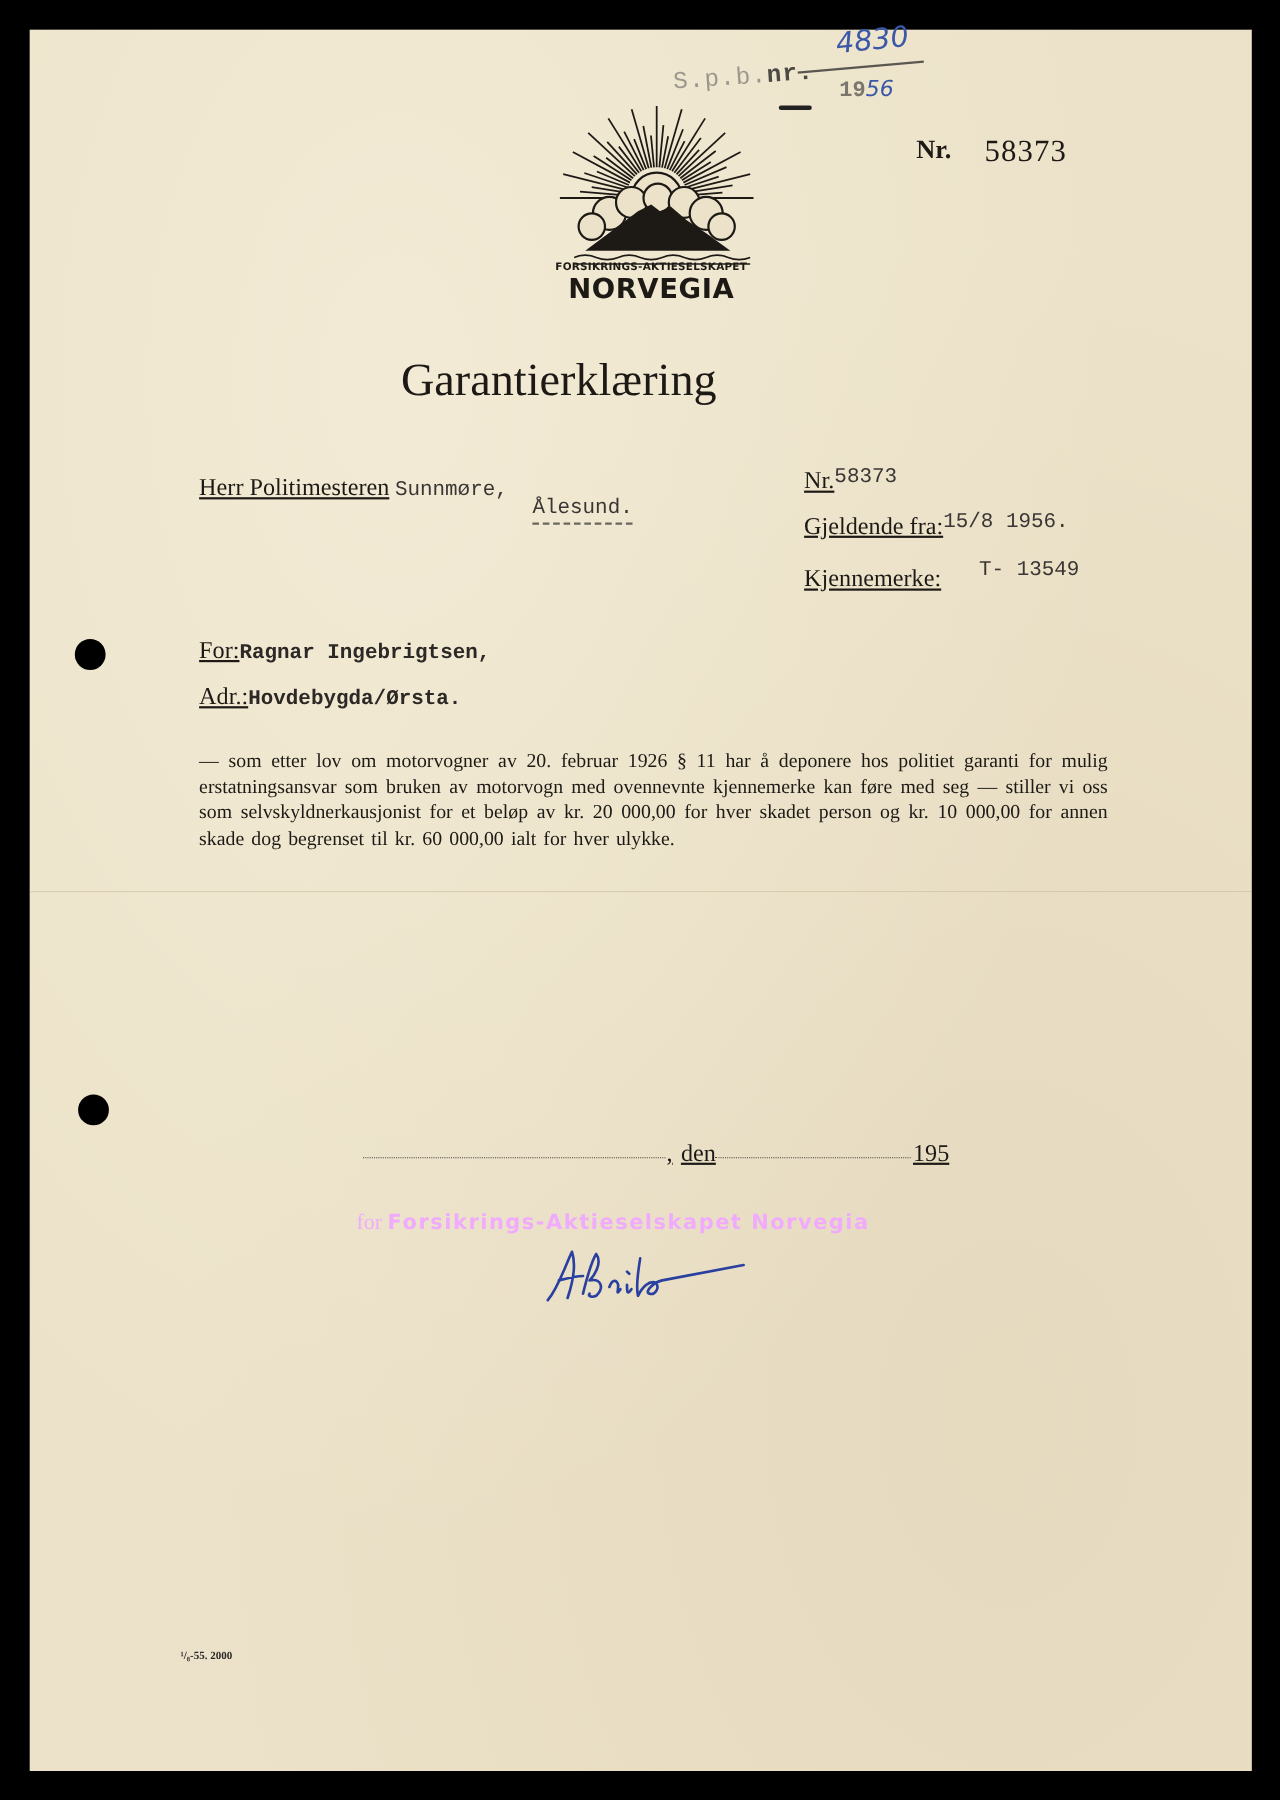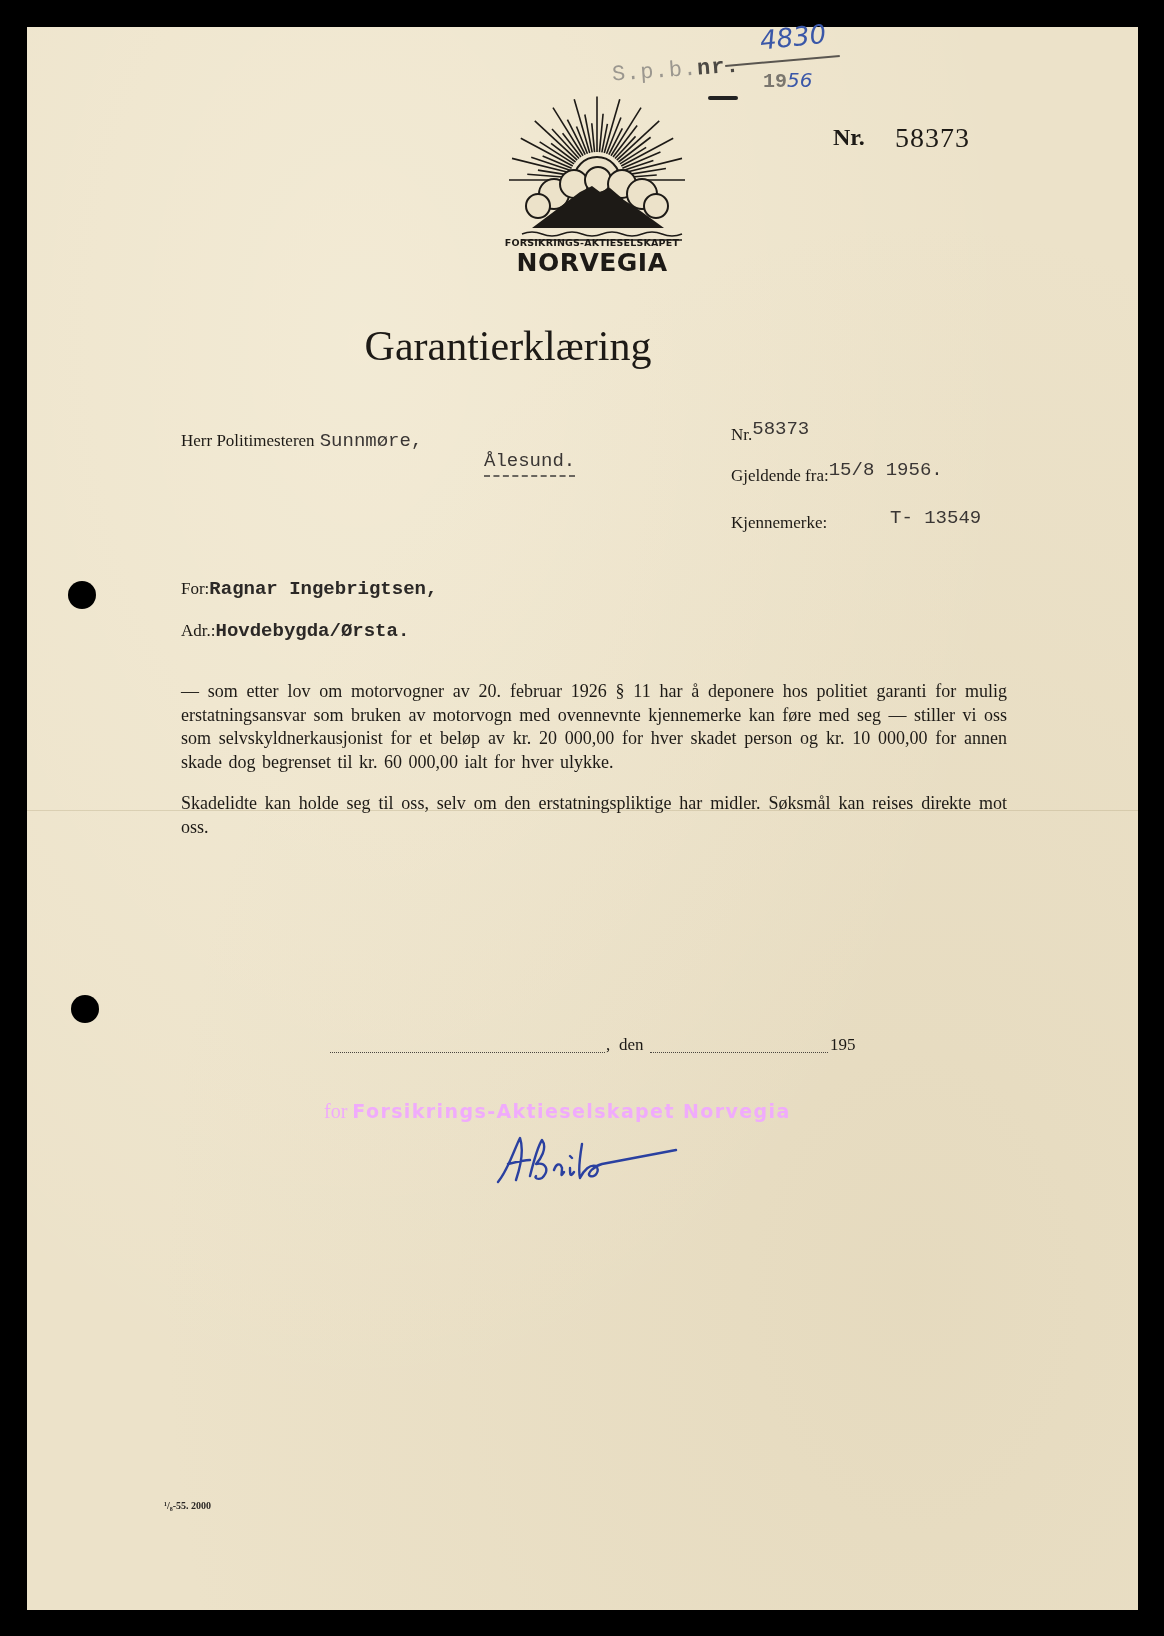--- a/index.html
+++ b/index.html
@@ -31,21 +31,21 @@
     .doc-no-label { left: 833px; top: 124px; font-family: "Liberation Serif", serif; font-weight: bold; font-size: 24px; color: #1d1a16; }
     .doc-no-value { left: 895px; top: 122px; font-family: "Liberation Serif", serif; font-size: 28px; color: #1d1a16; letter-spacing: 1px; }
 
     
     .logo { left: 502px; top: 88px; width: 190px; height: 160px; }
     .logo-sub { left: 497px; top: 237px; width: 190px; text-align: center; font-family: "DejaVu Sans", sans-serif; font-size: 9.5px; font-weight: bold; color: #1d1a16; letter-spacing: 0.2px; }
     .logo-name { left: 497px; top: 248px; width: 190px; text-align: center; font-family: "DejaVu Sans", sans-serif; font-size: 25px; font-weight: bold; color: #1d1a16; letter-spacing: 0.5px; }
 
     .title { left: 0; width: 1016px; top: 322px; text-align: center; font-family: "Liberation Serif", serif; font-size: 42px; color: #1d1a16; }
 
-    .f17 { font-size: 17px; }
+    .f17 { font-size: 22px; text-decoration: underline; }
     .typed { font-family: "Liberation Mono", monospace; color: #3a3634; font-size: 19px; }
     .typed-bold { font-family: "Liberation Mono", monospace; color: #2b2826; font-size: 19px; font-weight: bold; }
     .ulwave { border-bottom: 2px dashed #6a665f; padding-bottom: 3px; }
 
     .body-text {
       left: 181px; width: 826px; font-family: "Liberation Serif", serif; font-size: 18px; line-height: 23.5px;
       color: #1d1a16; text-align: justify; word-spacing: 2px;
     }
     .body-text p { margin: 0 0 18px 0; }
 
@@ -156,21 +156,20 @@
 
 <div class="abs" style="left:181px; top:578px;">
   <span class="serif f17">For:</span><span class="typed-bold">Ragnar Ingebrigtsen,</span>
 </div>
 <div class="abs" style="left:181px; top:620px;">
   <span class="serif f17">Adr.:</span><span class="typed-bold">Hovdebygda/Ørsta.</span>
 </div>
 
 <div class="abs body-text" style="top:680px;">
   <p>— som etter lov om motorvogner av 20. februar 1926 § 11 har å deponere hos politiet garanti for mulig erstatningsansvar som bruken av motorvogn med ovennevnte kjennemerke kan føre med seg — stiller vi oss som selvskyldnerkausjonist for et beløp av kr. 20 000,00 for hver skadet person og kr. 10 000,00 for annen skade dog begrenset til kr. 60 000,00 ialt for hver ulykke.</p>
-  <p>Skadelidte kan holde seg til oss, selv om den erstatningspliktige har midler. Søksmål kan reises direkte mot oss.</p>
 </div>
 
 <div class="dotline" style="left:330px; top:1052px; width:275px;"></div>
 <div class="abs serif f17" style="left:606px; top:1035px;">,</div>
 <div class="abs serif f17" style="left:619px; top:1035px;">den</div>
 <div class="dotline" style="left:650px; top:1052px; width:178px;"></div>
 <div class="abs serif f17" style="left:830px; top:1035px;">195</div>
 
 <div class="abs sig-for">
   <span>for</span>

